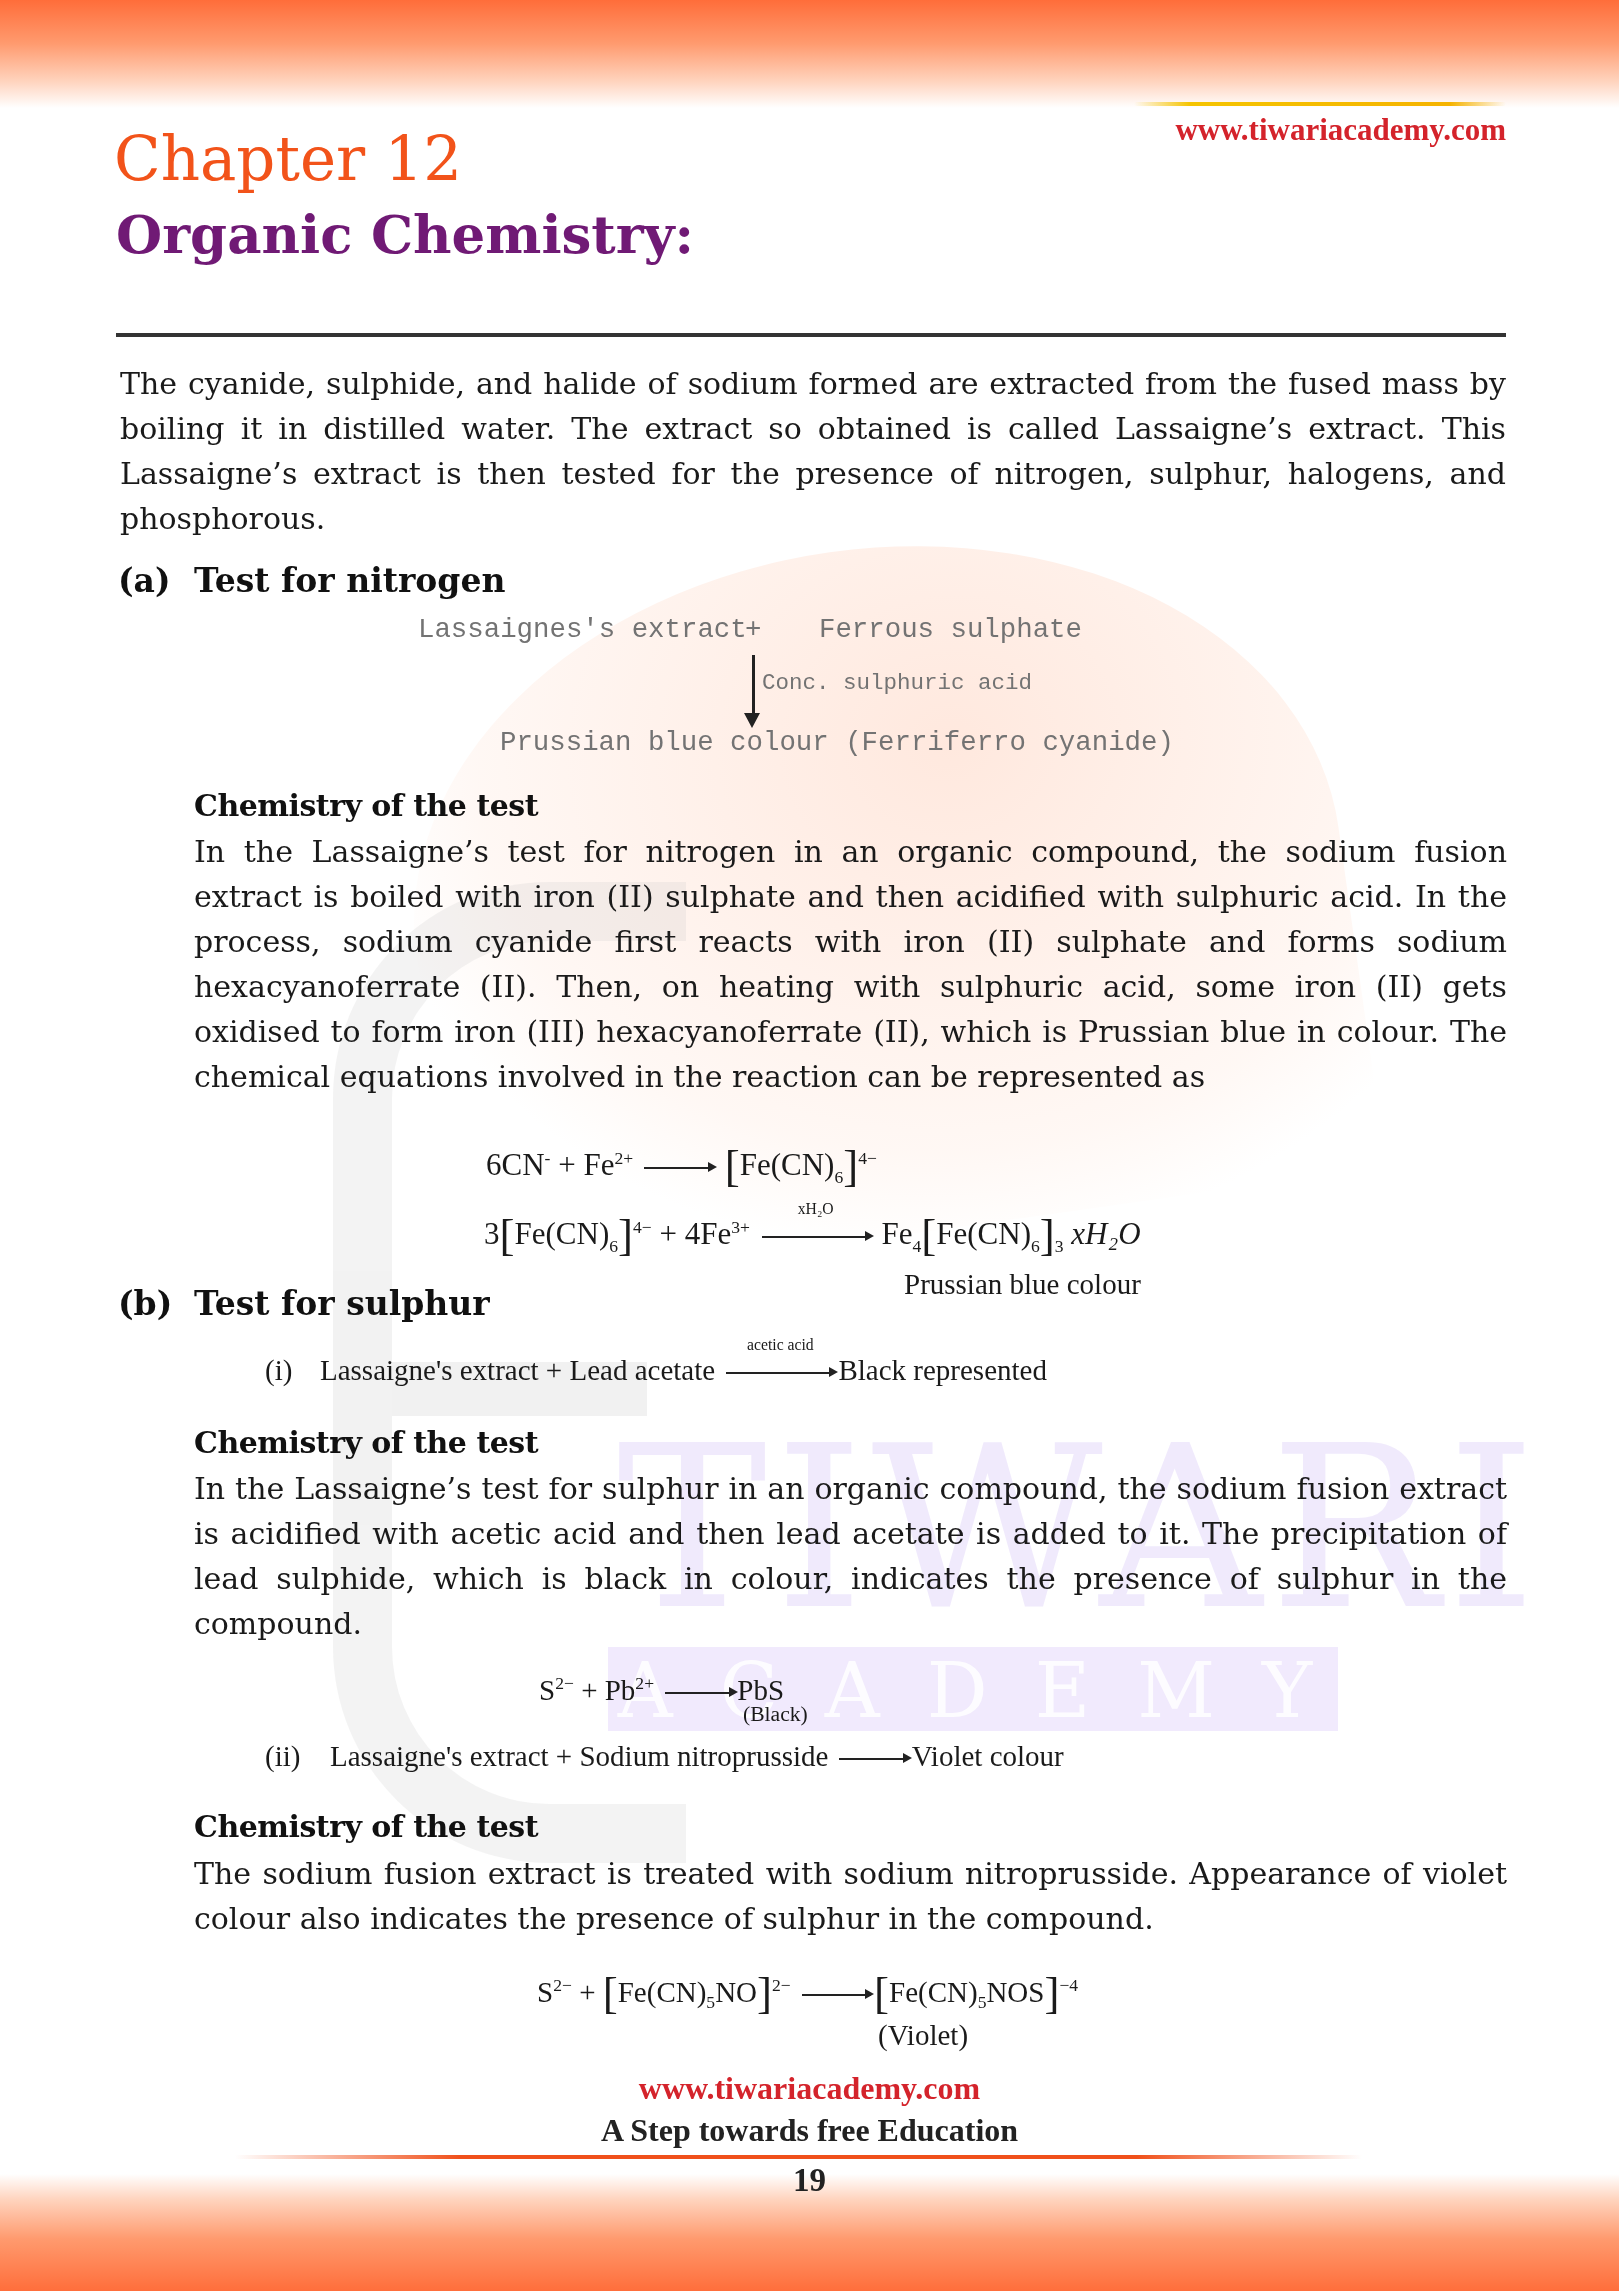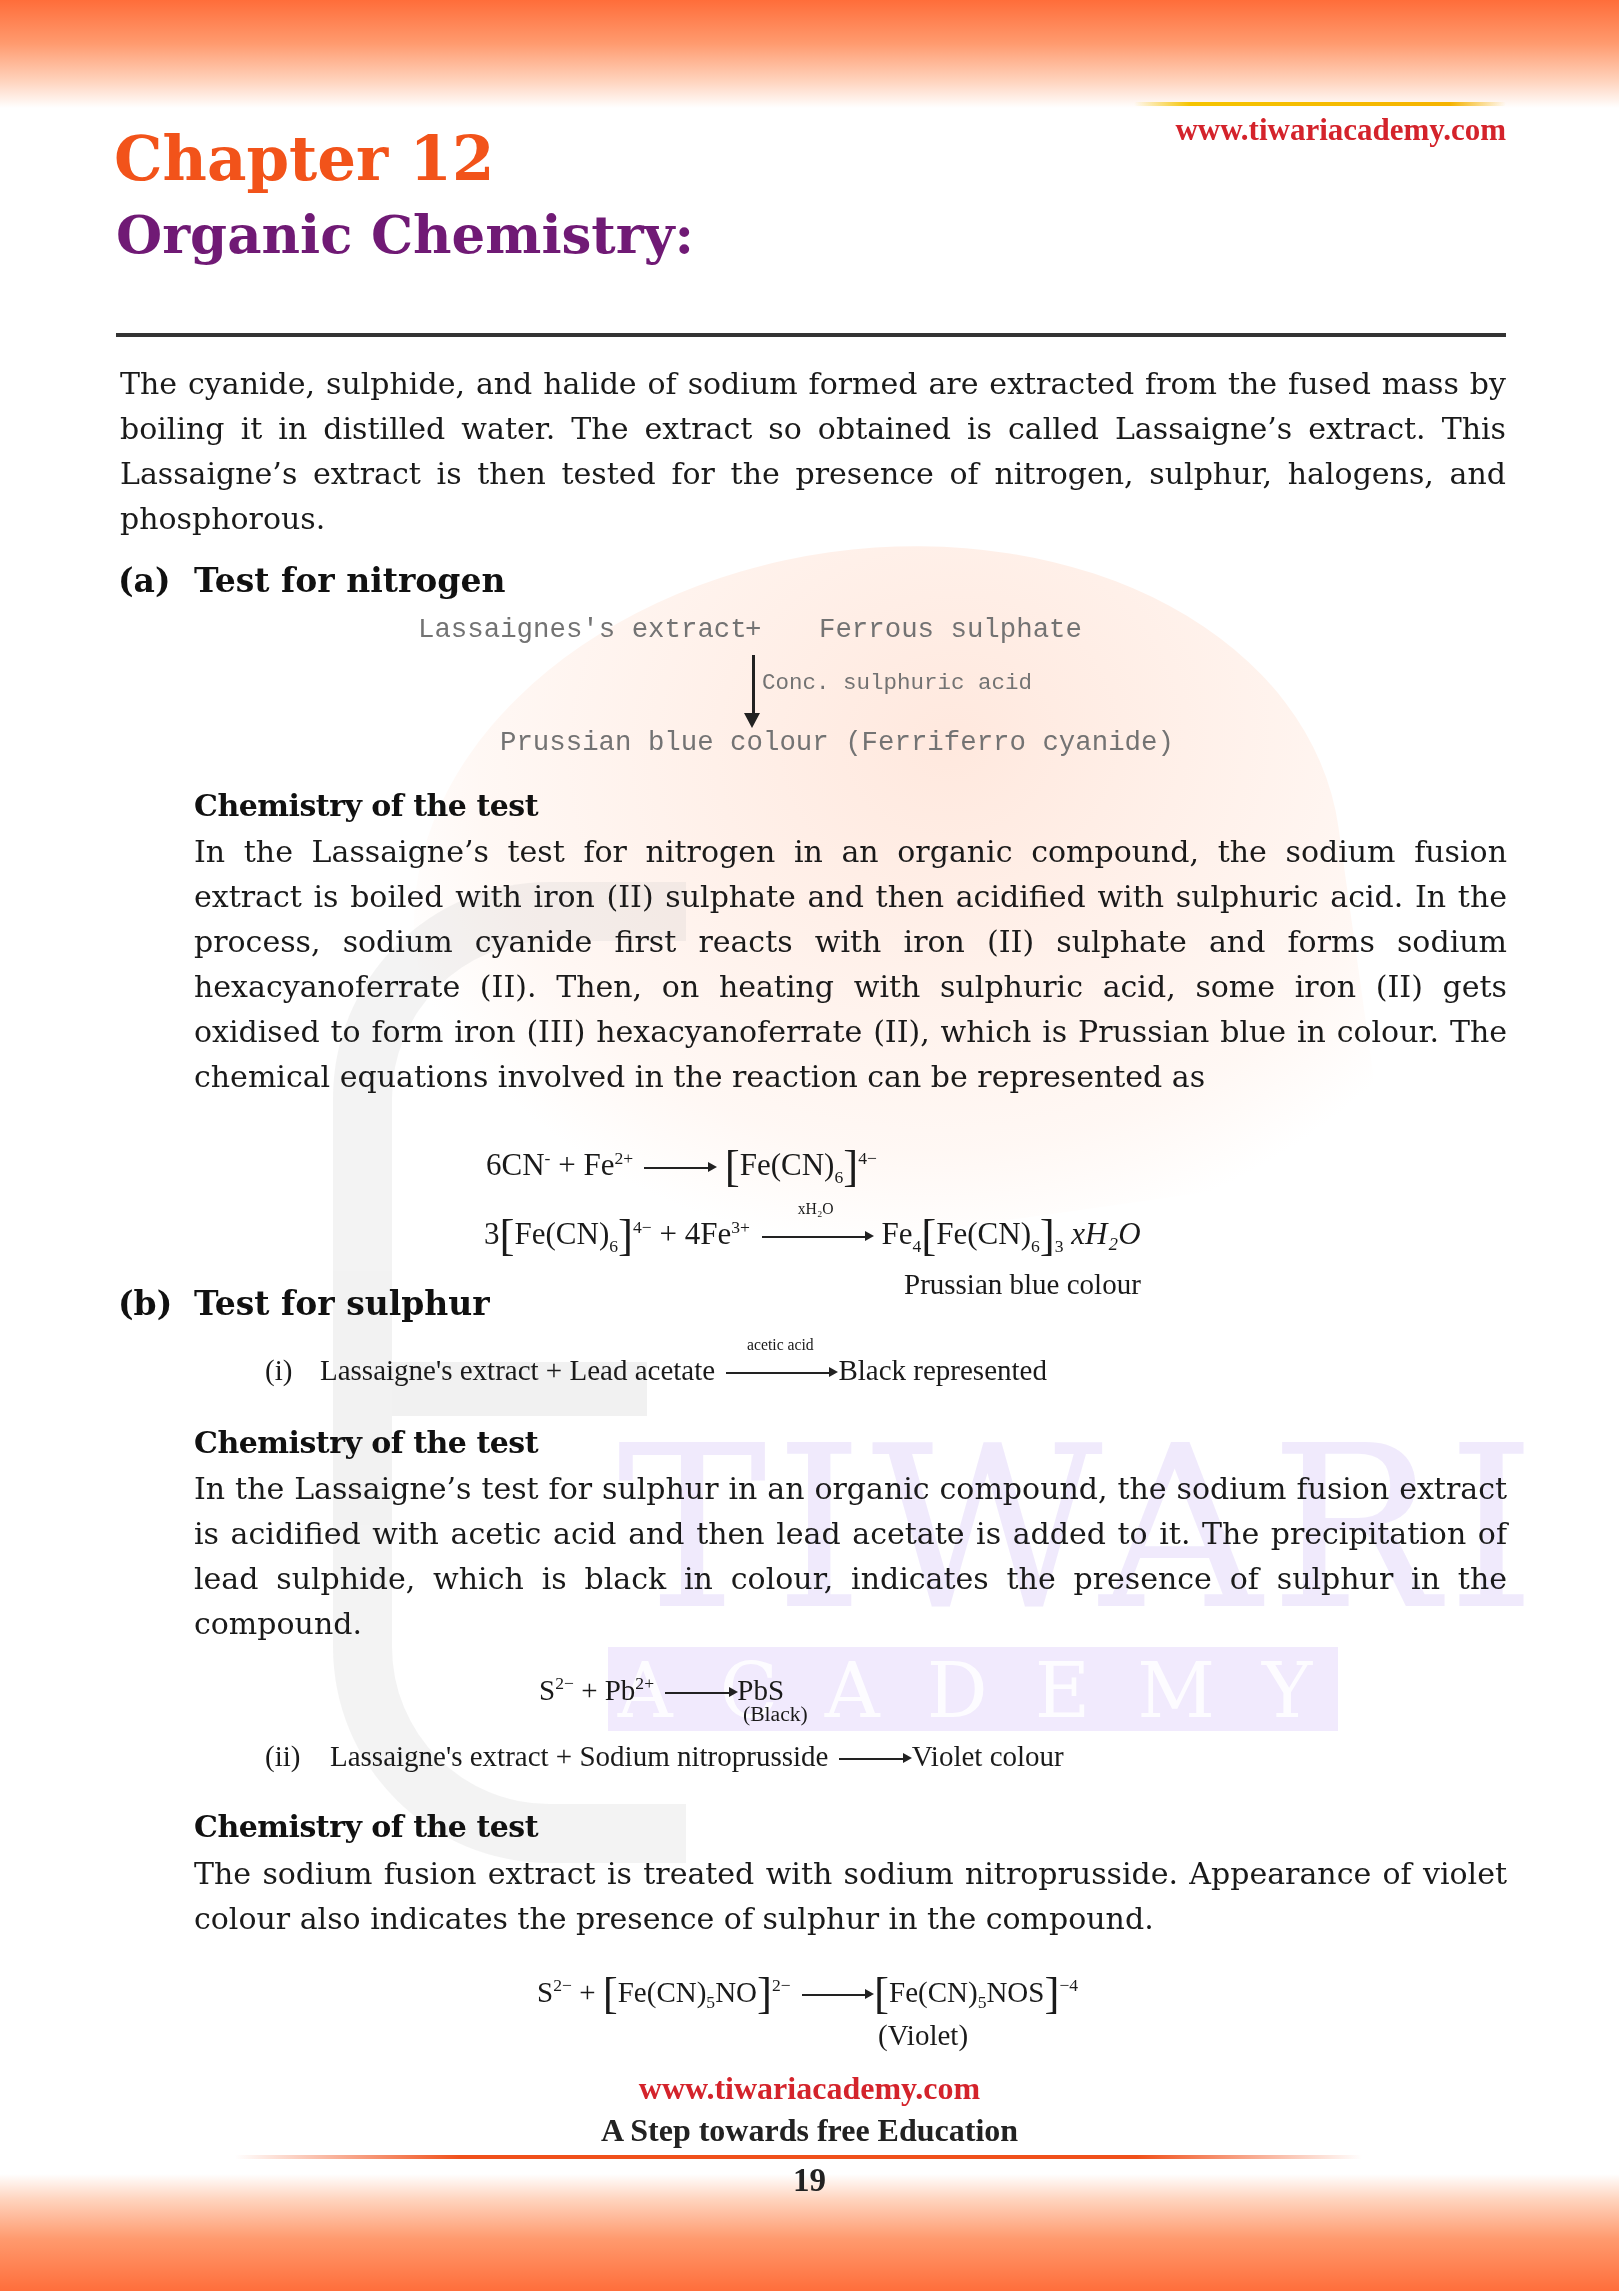--- a/index.html
+++ b/index.html
@@ -58,21 +58,21 @@
     height: 3.9px; margin: 3.9px 0 3.9px auto; width: 372px;
     background: linear-gradient(to right, rgba(255,200,0,0), #f5c400 15%, #f5b300 85%, rgba(255,200,0,0));
     border-radius: 2px;
   }
   .site-url {
     font-family: "Liberation Serif", serif; font-weight: bold; font-size: 31px;
     color: #d4232b; line-height: 39px;
   }
   .chapter {
     position: absolute; left: 114px; top: 120px;
-    font-family: "DejaVu Serif", serif; font-weight: bold; font-size: 61px;
+    font-family: "DejaVu Serif", serif; font-weight: normal; font-size: 61px;
     color: #f2531a; line-height: 78px;
   }
   .title {
     position: absolute; left: 116px; top: 202px; width: 1392px;
     font-family: "DejaVu Serif", serif; font-weight: bold; font-size: 53px;
     color: #701a75; line-height: 65px;
   }
   .title-rule {
     position: absolute; left: 116px; top: 333px; width: 1390px; height: 3.9px;
     background: #333;

